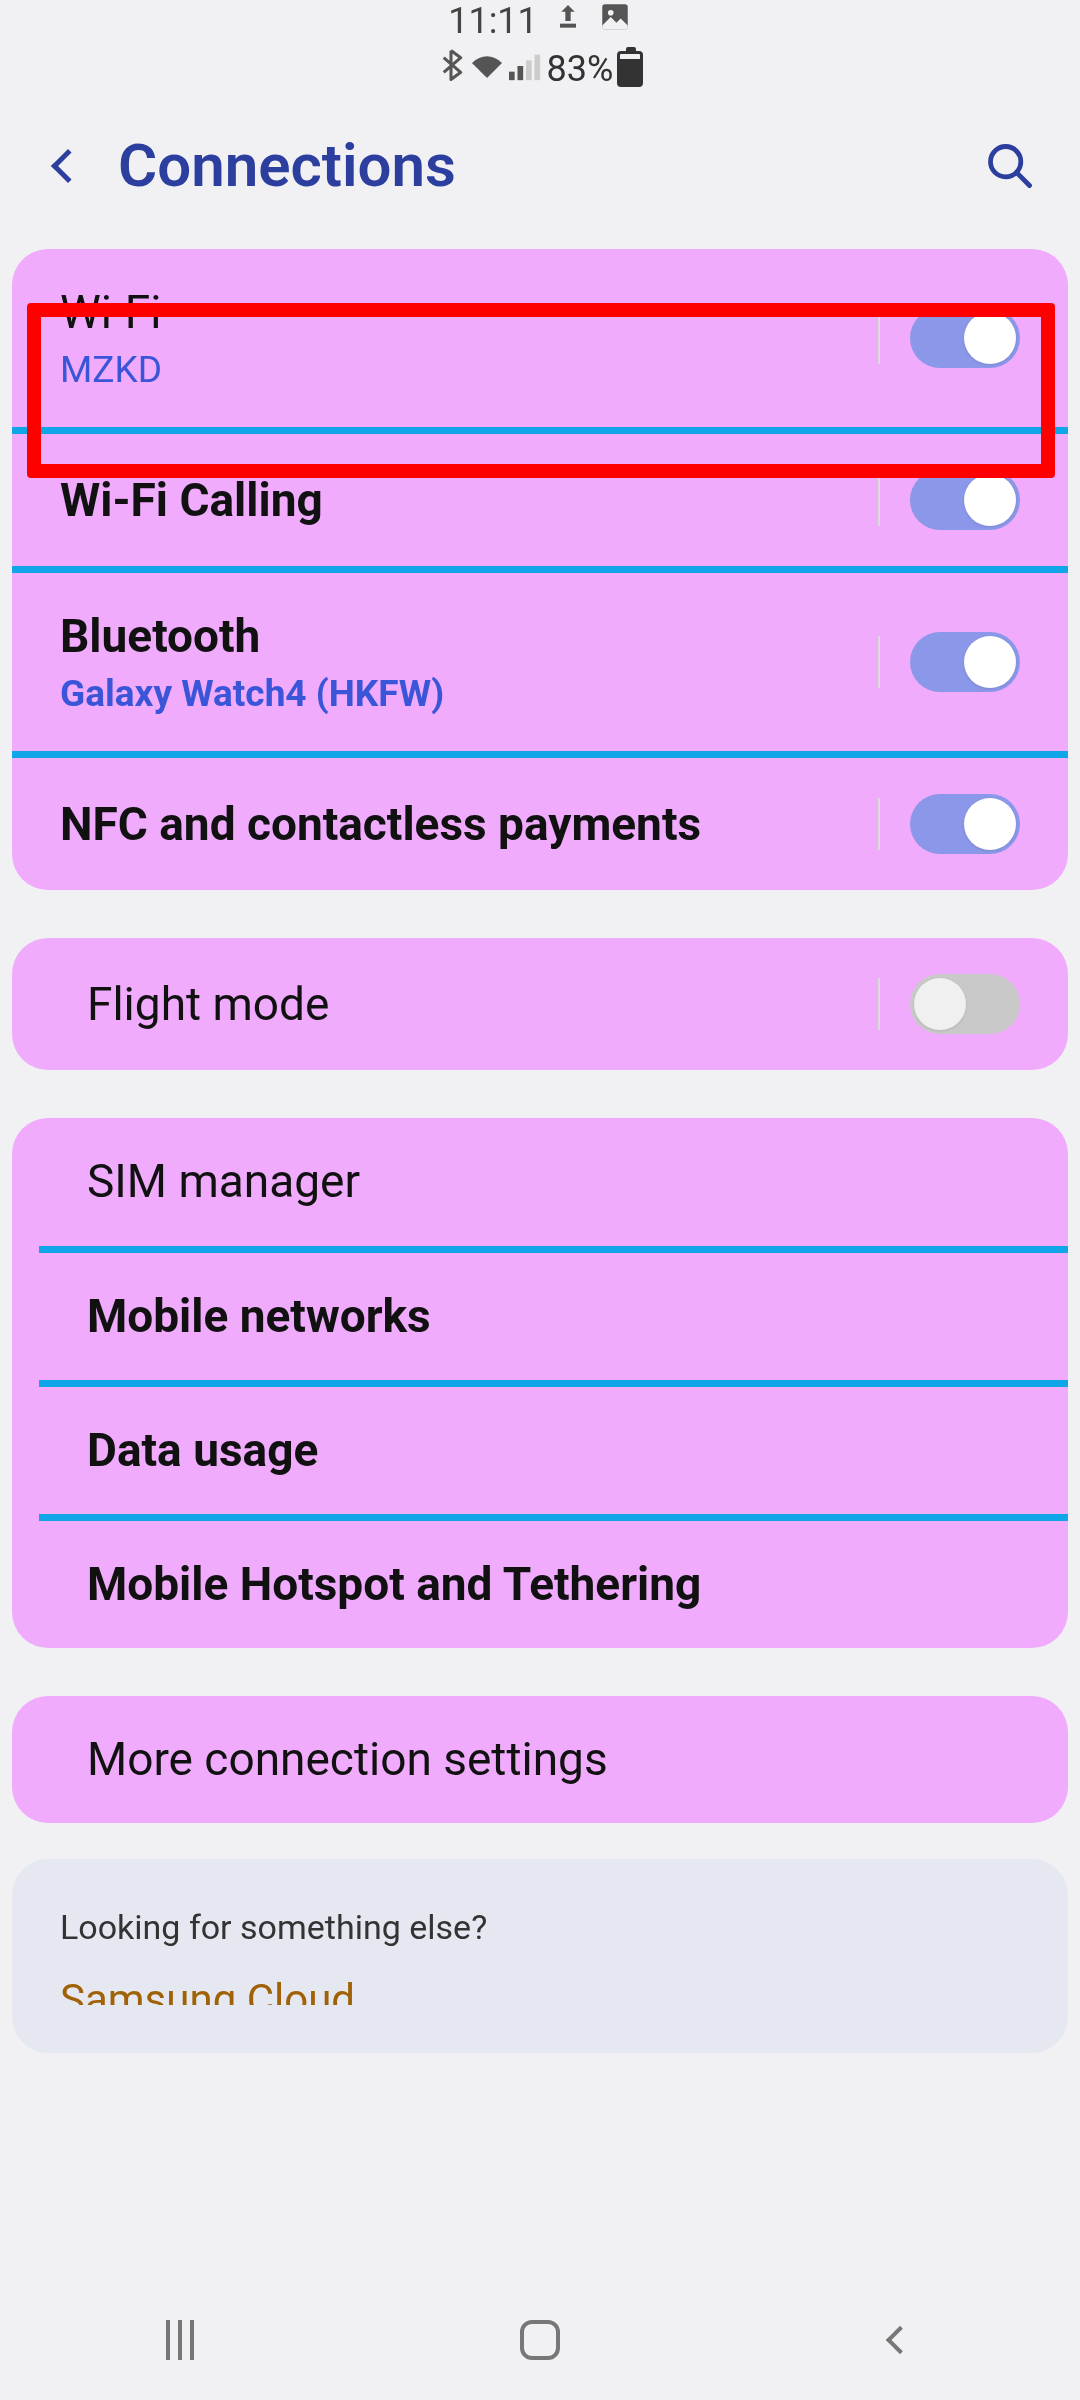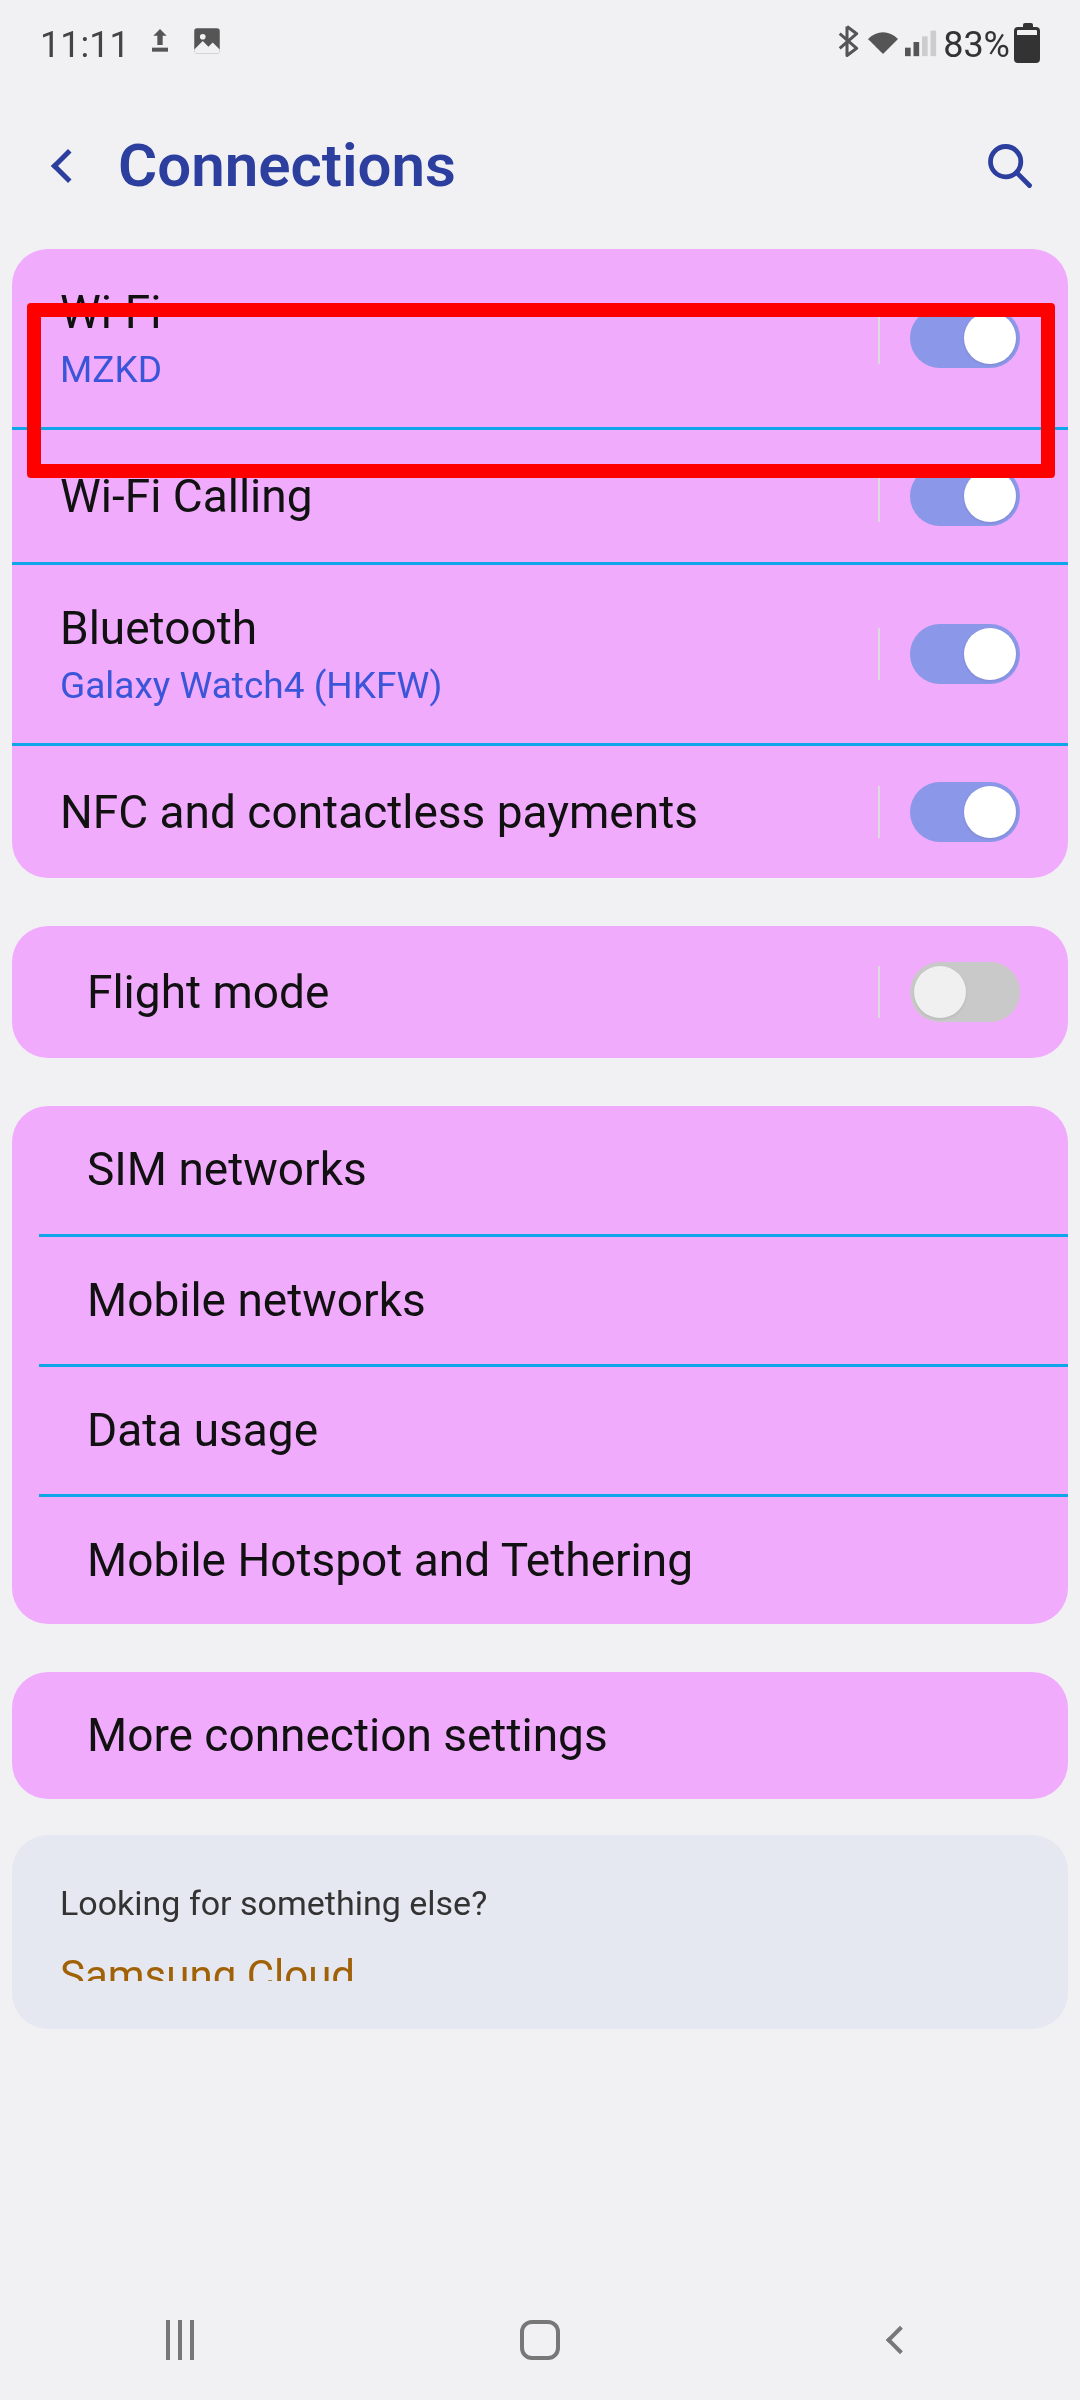--- a/index.html
+++ b/index.html
@@ -1,38 +1,38 @@
 <!DOCTYPE html>
 <html><head>
 <meta charset="utf-8">
 <style>
   * { margin: 0; padding: 0; box-sizing: border-box; font-family: -apple-system, BlinkMacSystemFont, "Segoe UI", Roboto, sans-serif; }
   body { width: 1080px; height: 2400px; background: #f1f1f4; overflow: hidden; position: relative; }
   
-  .status-bar { height: 90px; display: flex; align-items: center; justify-content: space-between; padding: 0 40px; color: #555; font-size: 36px; }
+  .status-bar { height: 90px; display: flex; align-items: center; justify-content: space-between; padding: 0 40px; color: #555; font-size: 36px; flex-direction: column; }
   .status-left { display: flex; align-items: center; gap: 14px; }
   .status-right { display: flex; align-items: center; gap: 4px; }
   .status-time { font-weight: 400; color: #444; }
   .mini-icon { font-size: 34px; color: #555; }
   .battery-text { font-size: 36px; color: #333; }
   .battery-box { width: 26px; height: 36px; border: 3px solid #333; border-radius: 4px; background: linear-gradient(to top, #333 83%, transparent 83%); position: relative; }
   .battery-box::before { content: ''; position: absolute; top: -7px; left: 6px; width: 10px; height: 4px; background: #333; border-radius: 2px 2px 0 0; }
   
   .header { display: flex; align-items: center; padding: 40px 40px 40px 38px; }
   .back-btn { width: 60px; height: 60px; display: flex; align-items: center; justify-content: center; }
   .back-chevron { width: 24px; height: 24px; border-left: 5px solid #2c3e9e; border-bottom: 5px solid #2c3e9e; transform: rotate(45deg); }
   .page-title { font-size: 60px; font-weight: 600; color: #2c3e9e; margin-left: 20px; flex: 1; }
   .search-btn { width: 60px; height: 60px; display: flex; align-items: center; justify-content: center; }
   .search-svg { width: 52px; height: 52px; }
 
   .card { background: #f0abfc; border-radius: 36px; margin: 0 12px; overflow: hidden; }
   .card + .card { margin-top: 48px; padding-left: 27px; }
 
   .row { display: flex; align-items: center; padding: 36px 48px 36px 48px; position: relative; min-height: 96px; }
-  .row + .row { border-top: 3px solid #0ea5e9; }
+  .row + .row { border-top: 7px solid #0ea5e9; font-weight: bold; }
   .row-text { flex: 1; min-width: 0; }
   .row-title { font-size: 46px; color: #111; line-height: 1.2; }
   .row-subtitle { font-size: 37px; color: #3a55d8; margin-top: 8px; }
   .row-sep { width: 2px; height: 52px; background: #dcdcdc; margin: 0 30px 0 16px; }
 
   .toggle { width: 110px; height: 60px; border-radius: 60px; position: relative; flex-shrink: 0; }
   .toggle.on { background: #8b97e8; }
   .toggle.off { background: #c9c9c9; }
   .toggle .thumb { position: absolute; top: 4px; width: 52px; height: 52px; background: #fff; border-radius: 50%; box-shadow: 0 1px 3px rgba(0,0,0,0.1); }
   .toggle.on .thumb { right: 4px; }
@@ -158,21 +158,21 @@
         </div>
         <div class="row-sep"></div>
         <div class="toggle off">
           <div class="thumb"></div>
         </div>
       </div>
     </div>
     <div class="card">
       <div class="row">
         <div class="row-text">
-          <div class="row-title">SIM networks</div>
+          <div class="row-title">SIM manager</div>
         </div>
       </div>
       <div class="row">
         <div class="row-text">
           <div class="row-title">Mobile networks</div>
         </div>
       </div>
       <div class="row">
         <div class="row-text">
           <div class="row-title">Data usage</div>

